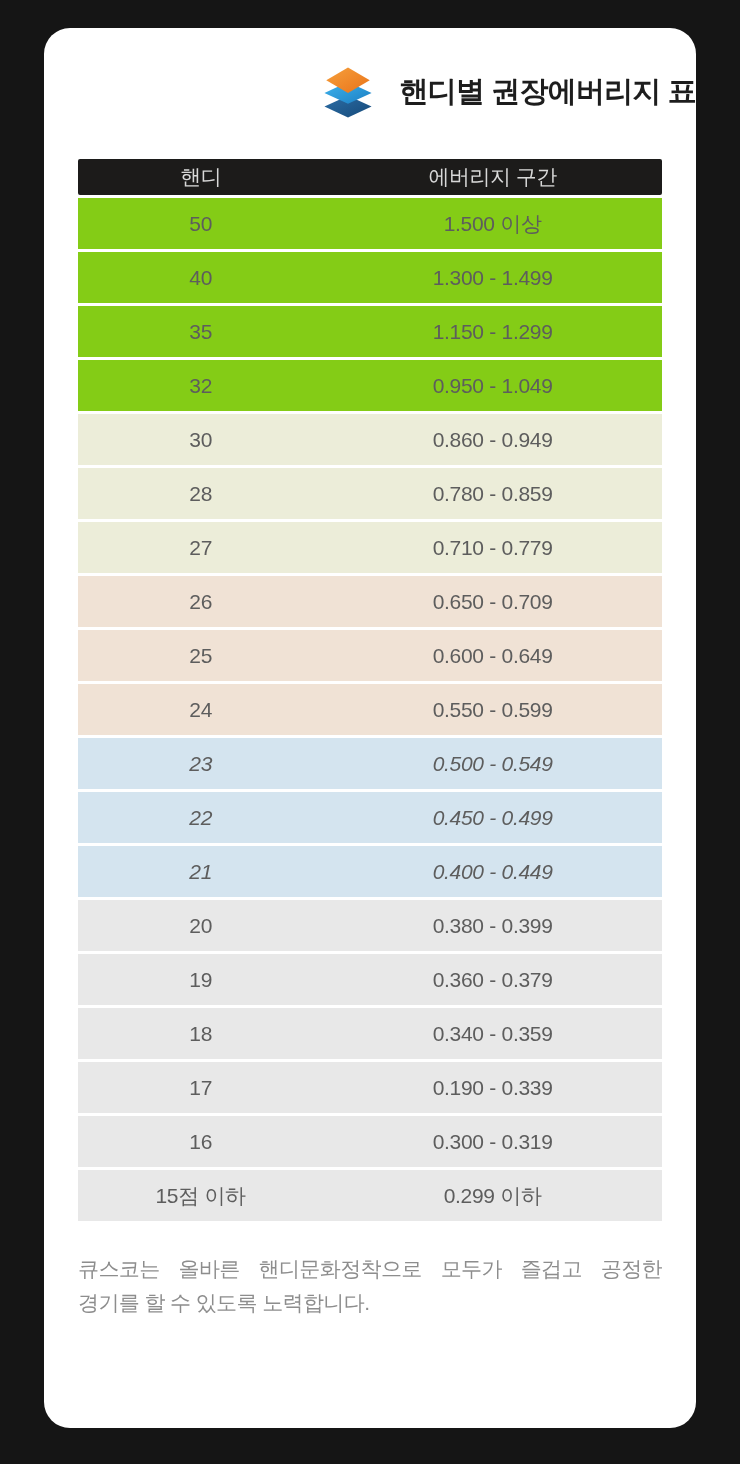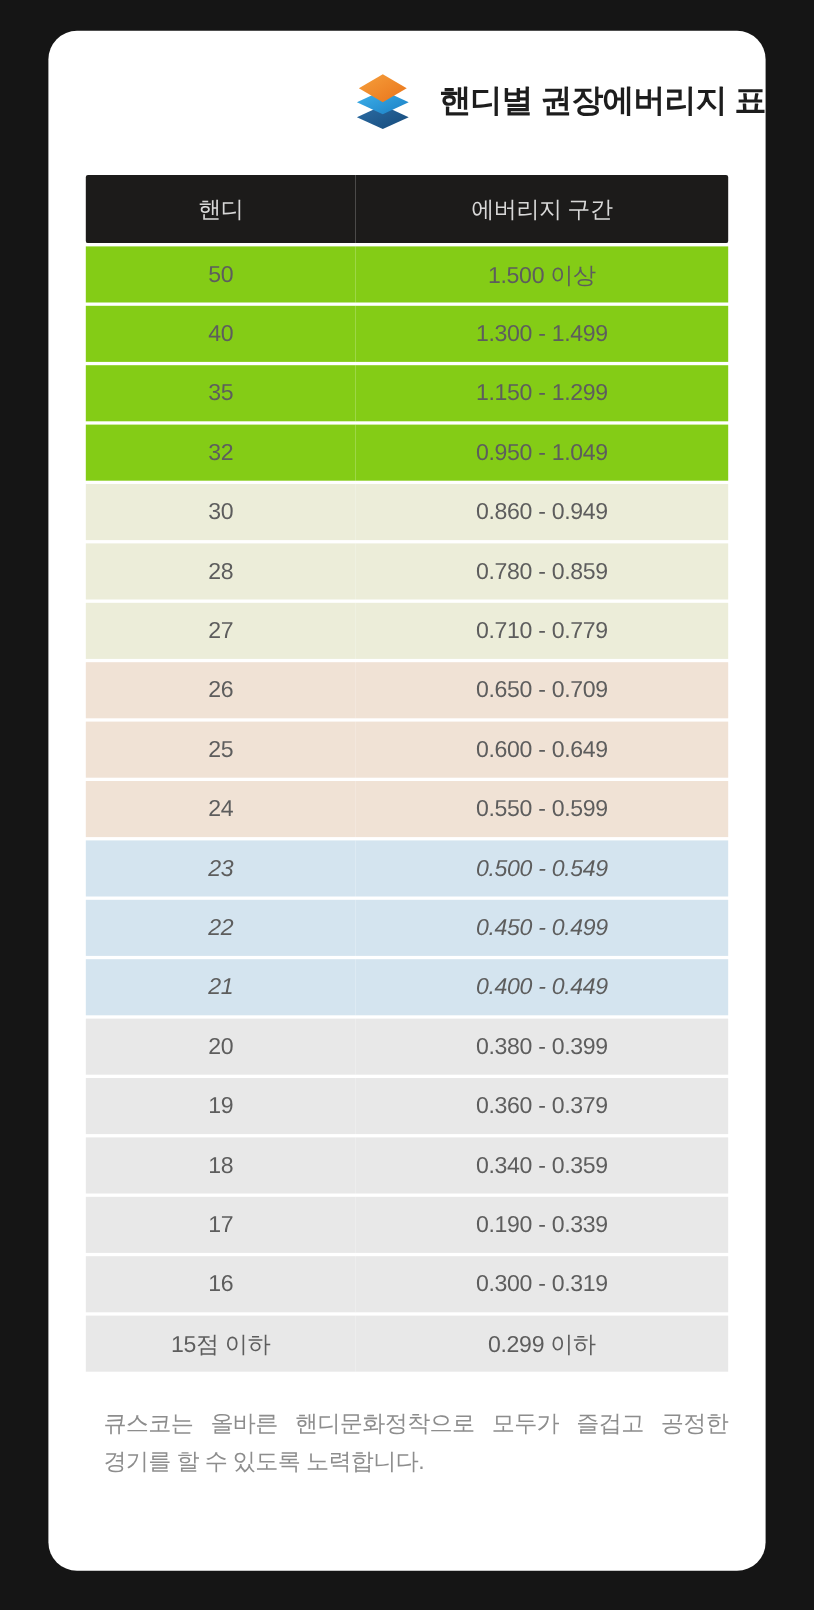--- a/index.html
+++ b/index.html
@@ -71,21 +71,21 @@
 
   .handi-table col.col-handi  { width: 42%; }
   .handi-table col.col-range  { width: 58%; }
 
   .handi-table thead th {
     background: #1c1b1a;
     color: #d8d8d8;
     font-size: 21px;
     font-weight: normal;
     letter-spacing: -0.5px;
-    height: 62px;
+    height: 36px;
     vertical-align: middle;
     text-align: center;
   }
   .handi-table thead th:first-child  { border-radius: 2px 0 0 2px; }
   .handi-table thead th:last-child   { border-radius: 0 2px 2px 0; }
 
   .handi-table tbody td {
     height: 51px;
     text-align: center;
     vertical-align: middle;
@@ -105,21 +105,21 @@
   
   .footer-note {
     margin: 28px 34px 0 34px;
     font-size: 21px;
     line-height: 1.62;
     color: #8d8d8d;
     letter-spacing: -0.6px;
     text-align: justify;
     text-justify: inter-character;
   }
-  .footer-note .line { display: block; margin-left: 16px; }
+  .footer-note .line { display: block; }
   .footer-note .line-1 {
     text-align: justify;
     text-align-last: justify;
   }
 </style>
 </head>
 <body>
 
 <div class="screen">
 

